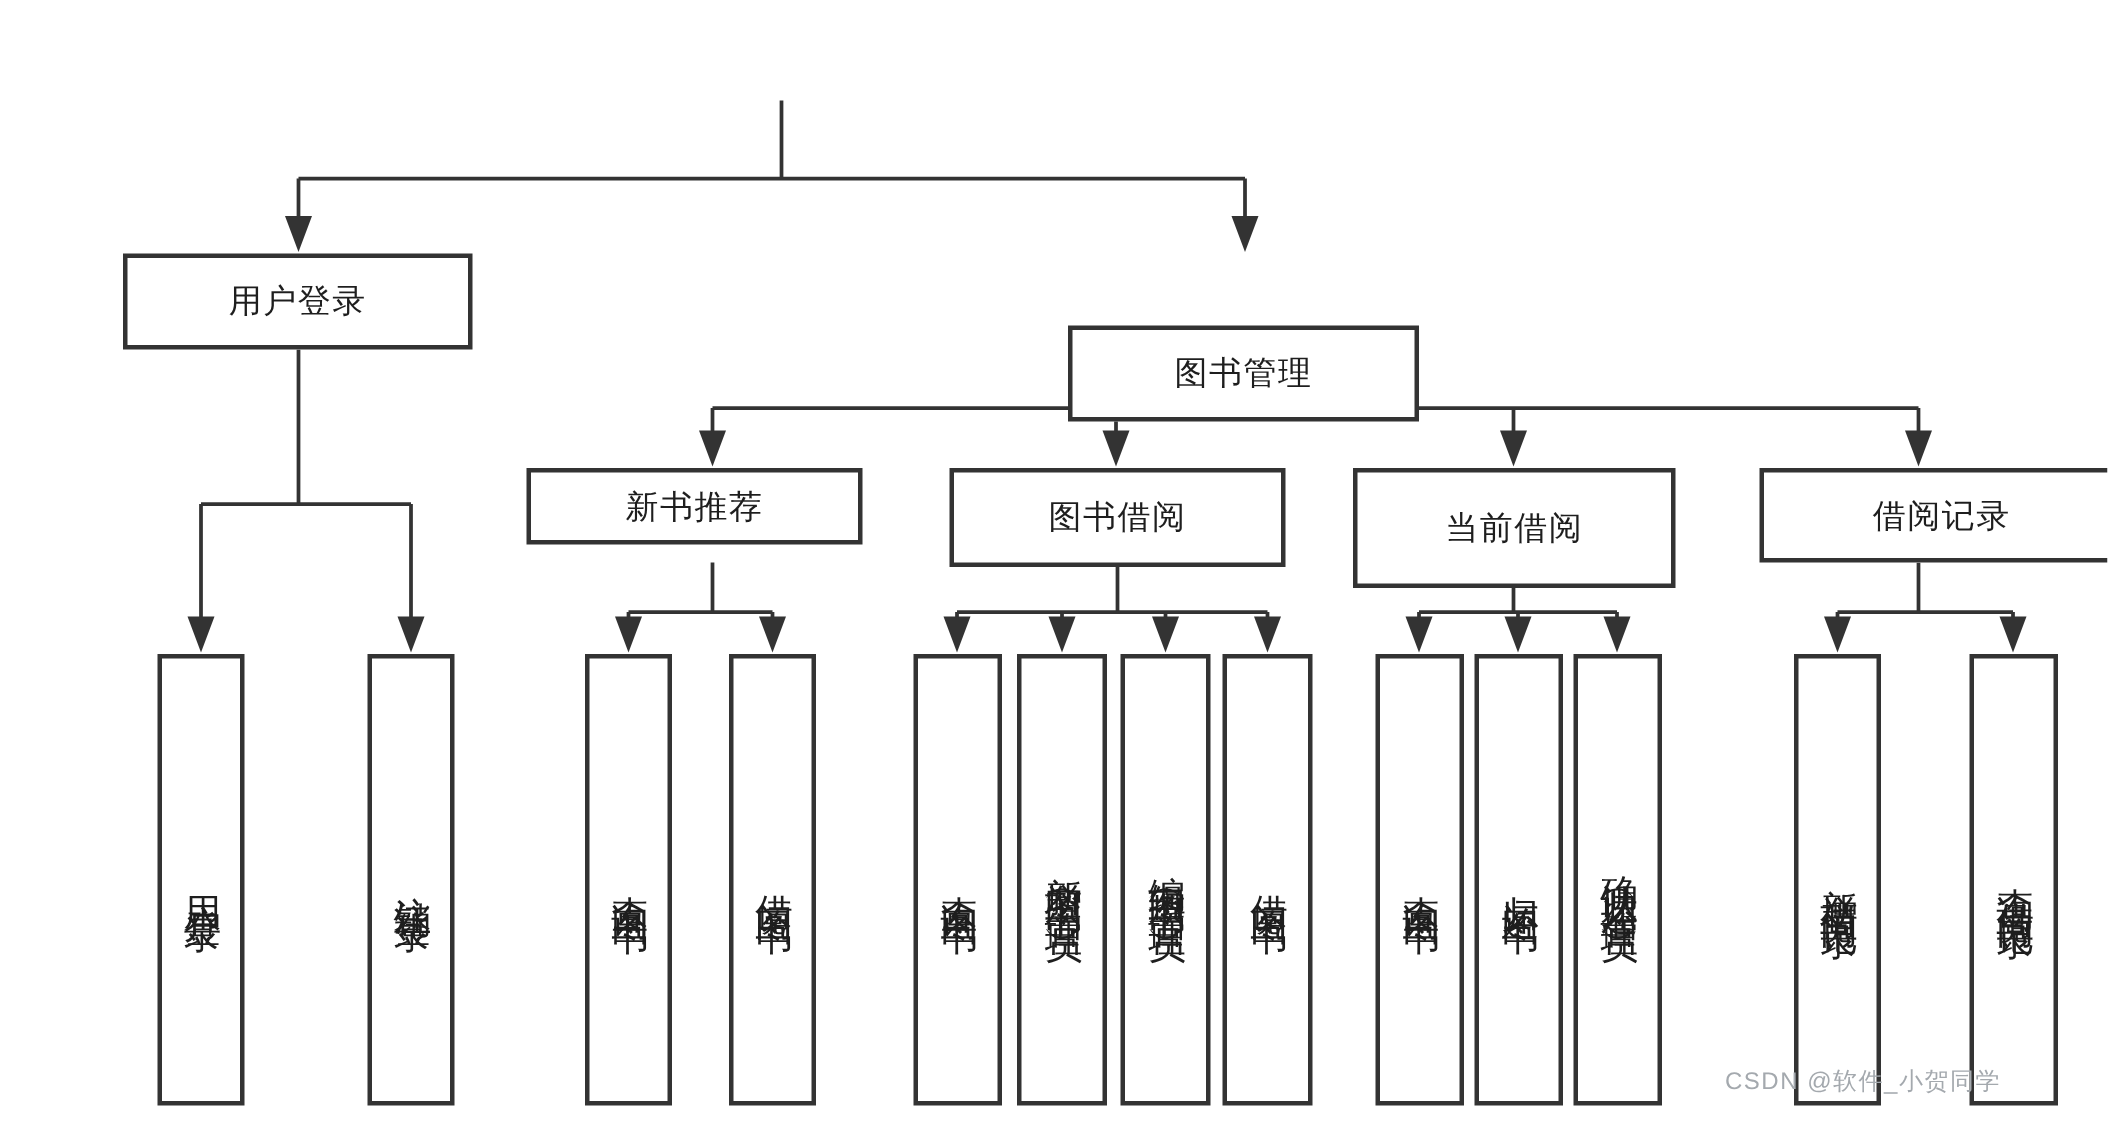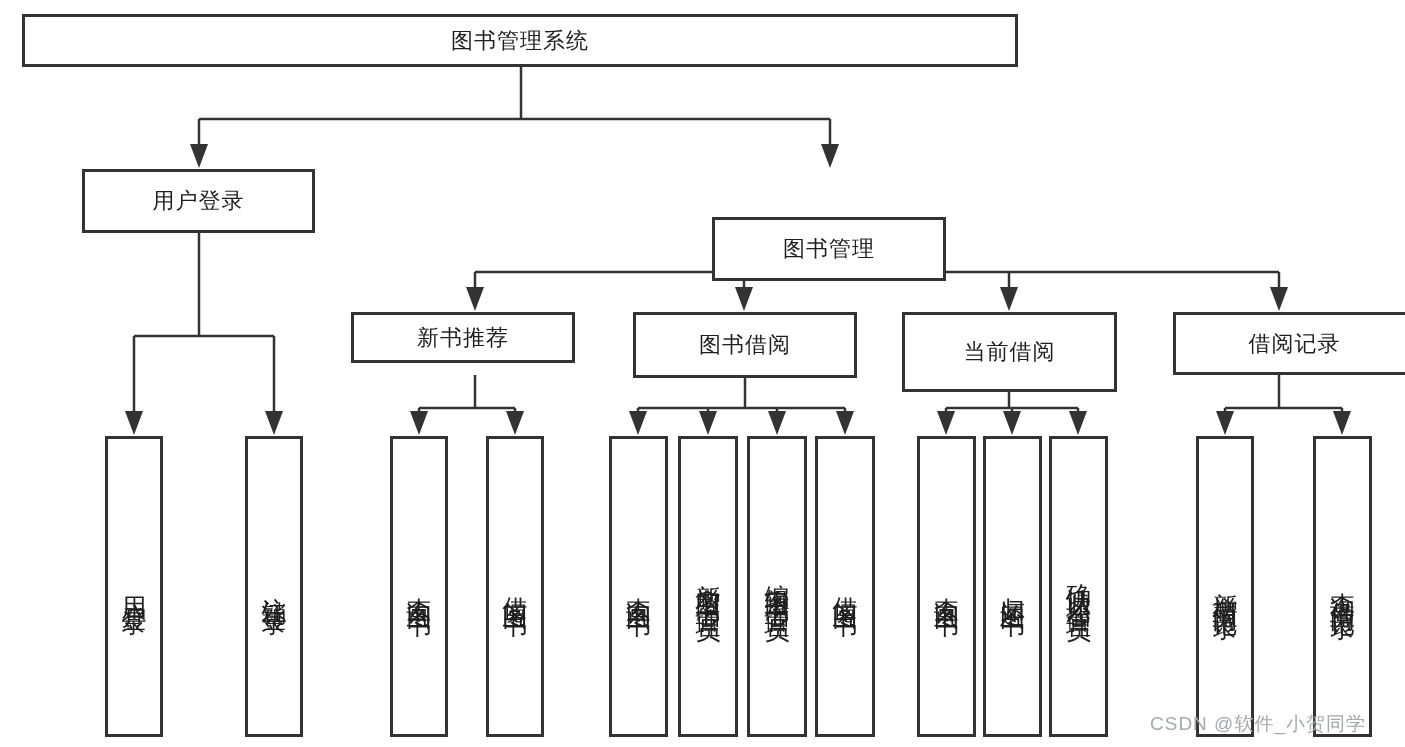--- a/index.html
+++ b/index.html
@@ -21,21 +21,21 @@
   .vnode .vtext{
     writing-mode:vertical-rl;
     letter-spacing:5px;
     line-height:1;
     max-height:292px;
   }
   .watermark{
     position:absolute;
     left:1150px;
     top:711px;
-    font-size:19px;
+    font-size:16px;
     color:#a4a9ae;
     letter-spacing:1px;
     white-space:nowrap;
   }
 </style>
 </head>
 <body>
 
 <div id="canvas">
 
@@ -102,21 +102,20 @@
       <polygon points="777,435 768,411 786,411"></polygon>
       <polygon points="845,435 836,411 854,411"></polygon>
       <polygon points="946,435 937,411 955,411"></polygon>
       <polygon points="1012,435 1003,411 1021,411"></polygon>
       <polygon points="1078,435 1069,411 1087,411"></polygon>
       <polygon points="1225,435 1216,411 1234,411"></polygon>
       <polygon points="1342,435 1333,411 1351,411"></polygon>
     </g>
   </svg>
 
-  <div class="node hnode" style="left:22px;top:14px;width:996px;height:53px;">图书管理系统</div>
 
   <div class="node hnode" style="left:82px;top:169px;width:233px;height:64px;">用户登录</div>
   <div class="node hnode" style="left:712px;top:169px;width:234px;height:64px;margin-top:48px;">图书管理</div>
 
   <div class="node hnode" style="left:351px;top:312px;width:224px;height:51px;">新书推荐</div>
   <div class="node hnode" style="left:633px;top:312px;width:224px;height:66px;">图书借阅</div>
   <div class="node hnode" style="left:902px;top:312px;width:215px;height:80px;">当前借阅</div>
   <div class="node hnode" style="left:1173px;top:312px;width:243px;height:63px;">借阅记录</div>
 
   <div class="node vnode" style="left:105px;top:436px;width:58px;height:301px;">

